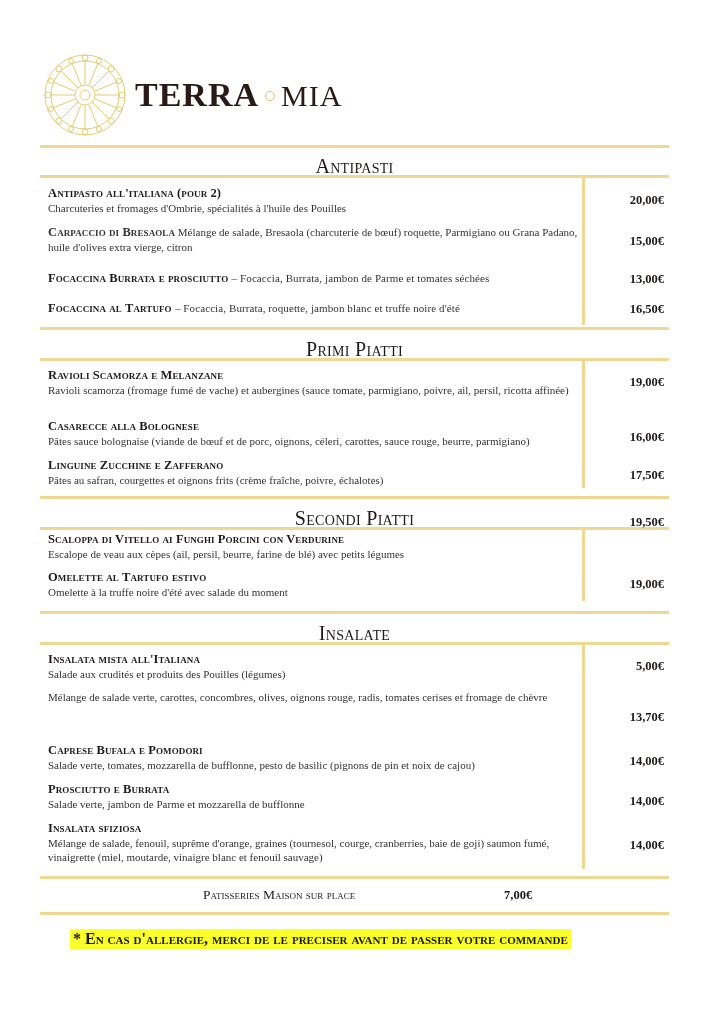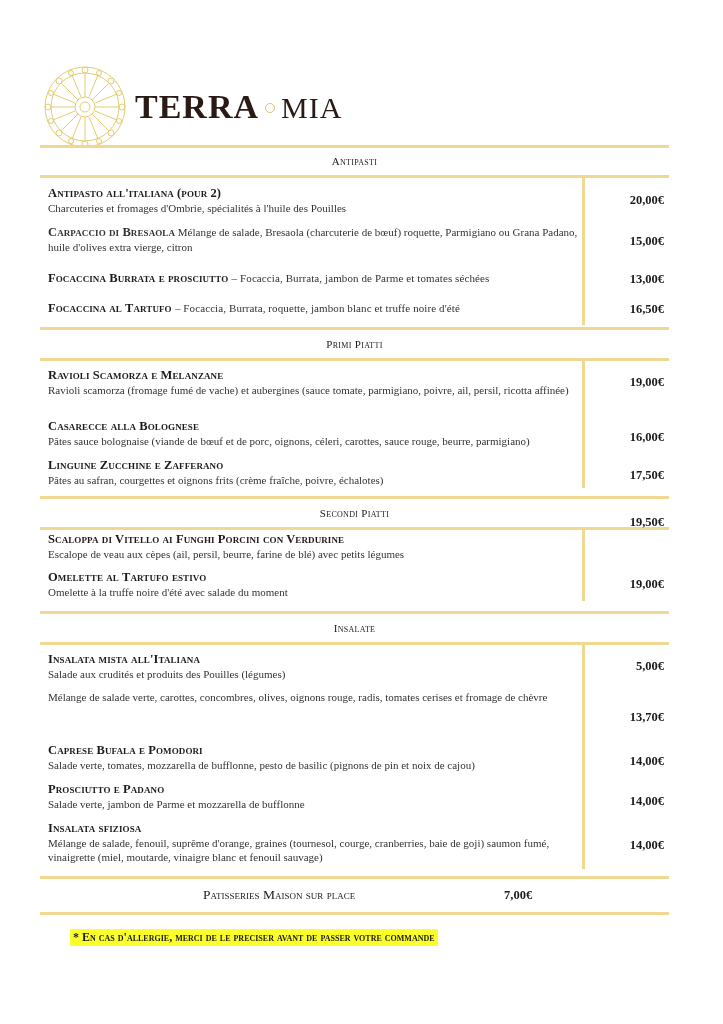--- a/index.html
+++ b/index.html
@@ -1,34 +1,34 @@
 <!DOCTYPE html>
 <html><head>
 <meta charset="utf-8">
 <style>
   html, body { margin:0; padding:0; background:#ffffff; }
   body { width:723px; height:1024px; position:relative; overflow:hidden;
          font-family:"Liberation Serif", "DejaVu Serif", serif; color:#1e1a18; }
-  .logo { position:absolute; left:42px; top:64px; width:300px; height:86px; }
+  .logo { position:absolute; left:42px; top:52px; width:300px; height:86px; }
   .logo-emblem { position:absolute; left:0; top:0; width:86px; height:86px; }
   .logo-text { position:absolute; left:93px; top:26px; font-size:34px; font-weight:bold; letter-spacing:1px; color:#2a1a16; white-space:nowrap; line-height:34px; }
   .logo-text .dot { display:inline-block; width:8px; height:8px; border:1.5px solid #d9c36a; border-radius:50%; vertical-align:middle; margin:0 6px 4px 6px; }
   .logo-text .mia { font-weight:normal; font-size:30px; }
 
   .hline { position:absolute; left:40px; width:629px; height:3px; background:#f0d893; }
   .vline { position:absolute; left:582px; width:3px; background:#f0d893; }
-  .sect-title { position:absolute; left:40px; width:629px; text-align:center; font-size:11px; font-variant:small-caps; letter-spacing:0.3px; }
+  .sect-title { position:absolute; left:40px; width:629px; text-align:center; font-size:20px; font-variant:small-caps; letter-spacing:0.3px; }
   .item { position:absolute; left:48px; width:530px; }
   .item-name { font-size:12.5px; font-weight:bold; font-variant:small-caps; line-height:15px; letter-spacing:0.1px; }
   .item-desc { font-size:11px; line-height:14px; color:#333; }
   .inline-desc { font-weight:normal; font-variant:normal; font-size:11px; color:#333; }
   .price { position:absolute; left:600px; width:64px; text-align:right; font-size:12.5px; font-weight:bold; }
   .patis { position:absolute; top:887px; left:175px; font-size:13.5px; font-variant:small-caps;margin-left:28px; }
   .patis-price { position:absolute; top:888px; left:504px; font-size:12.5px; font-weight:bold; }
-  .allergy { position:absolute; top:929px; left:70px; background:#fbff2a; padding:1px 3px; font-size:12px; font-weight:bold; font-variant:small-caps; color:#1a1a1a; white-space:nowrap; }
+  .allergy { position:absolute; top:929px; left:70px; background:#fbff2a; padding:1px 3px; font-size:16px; font-weight:bold; font-variant:small-caps; color:#1a1a1a; white-space:nowrap; }
 </style>
 </head>
 <body>
 
 <div class="logo">
   <svg class="logo-emblem" viewBox="0 0 86 86">
     <g fill="none" stroke="#e3cd72" stroke-width="1">
       <circle cx="43" cy="43" r="40"></circle>
       <circle cx="43" cy="43" r="34"></circle>
       <circle cx="43" cy="43" r="10"></circle>
@@ -156,21 +156,21 @@
 </div>
 <div class="price" style="top:710px">13,70€</div>
 
 <div class="item" style="top:743px">
   <div class="item-name">Caprese Bufala e Pomodori</div>
   <div class="item-desc">Salade verte, tomates, mozzarella de bufflonne, pesto de basilic (pignons de pin et noix de cajou)</div>
 </div>
 <div class="price" style="top:754px">14,00€</div>
 
 <div class="item" style="top:782px">
-  <div class="item-name">Prosciutto e Padano</div>
+  <div class="item-name">Prosciutto e Burrata</div>
   <div class="item-desc">Salade verte, jambon de Parme et mozzarella de bufflonne</div>
 </div>
 <div class="price" style="top:794px">14,00€</div>
 
 <div class="item" style="top:821px">
   <div class="item-name">Insalata sfiziosa</div>
   <div class="item-desc">Mélange de salade, fenouil, suprême d'orange, graines (tournesol, courge, cranberries, baie de goji) saumon fumé, vinaigrette (miel, moutarde, vinaigre blanc et fenouil sauvage)</div>
 </div>
 <div class="price" style="top:838px">14,00€</div>
 

